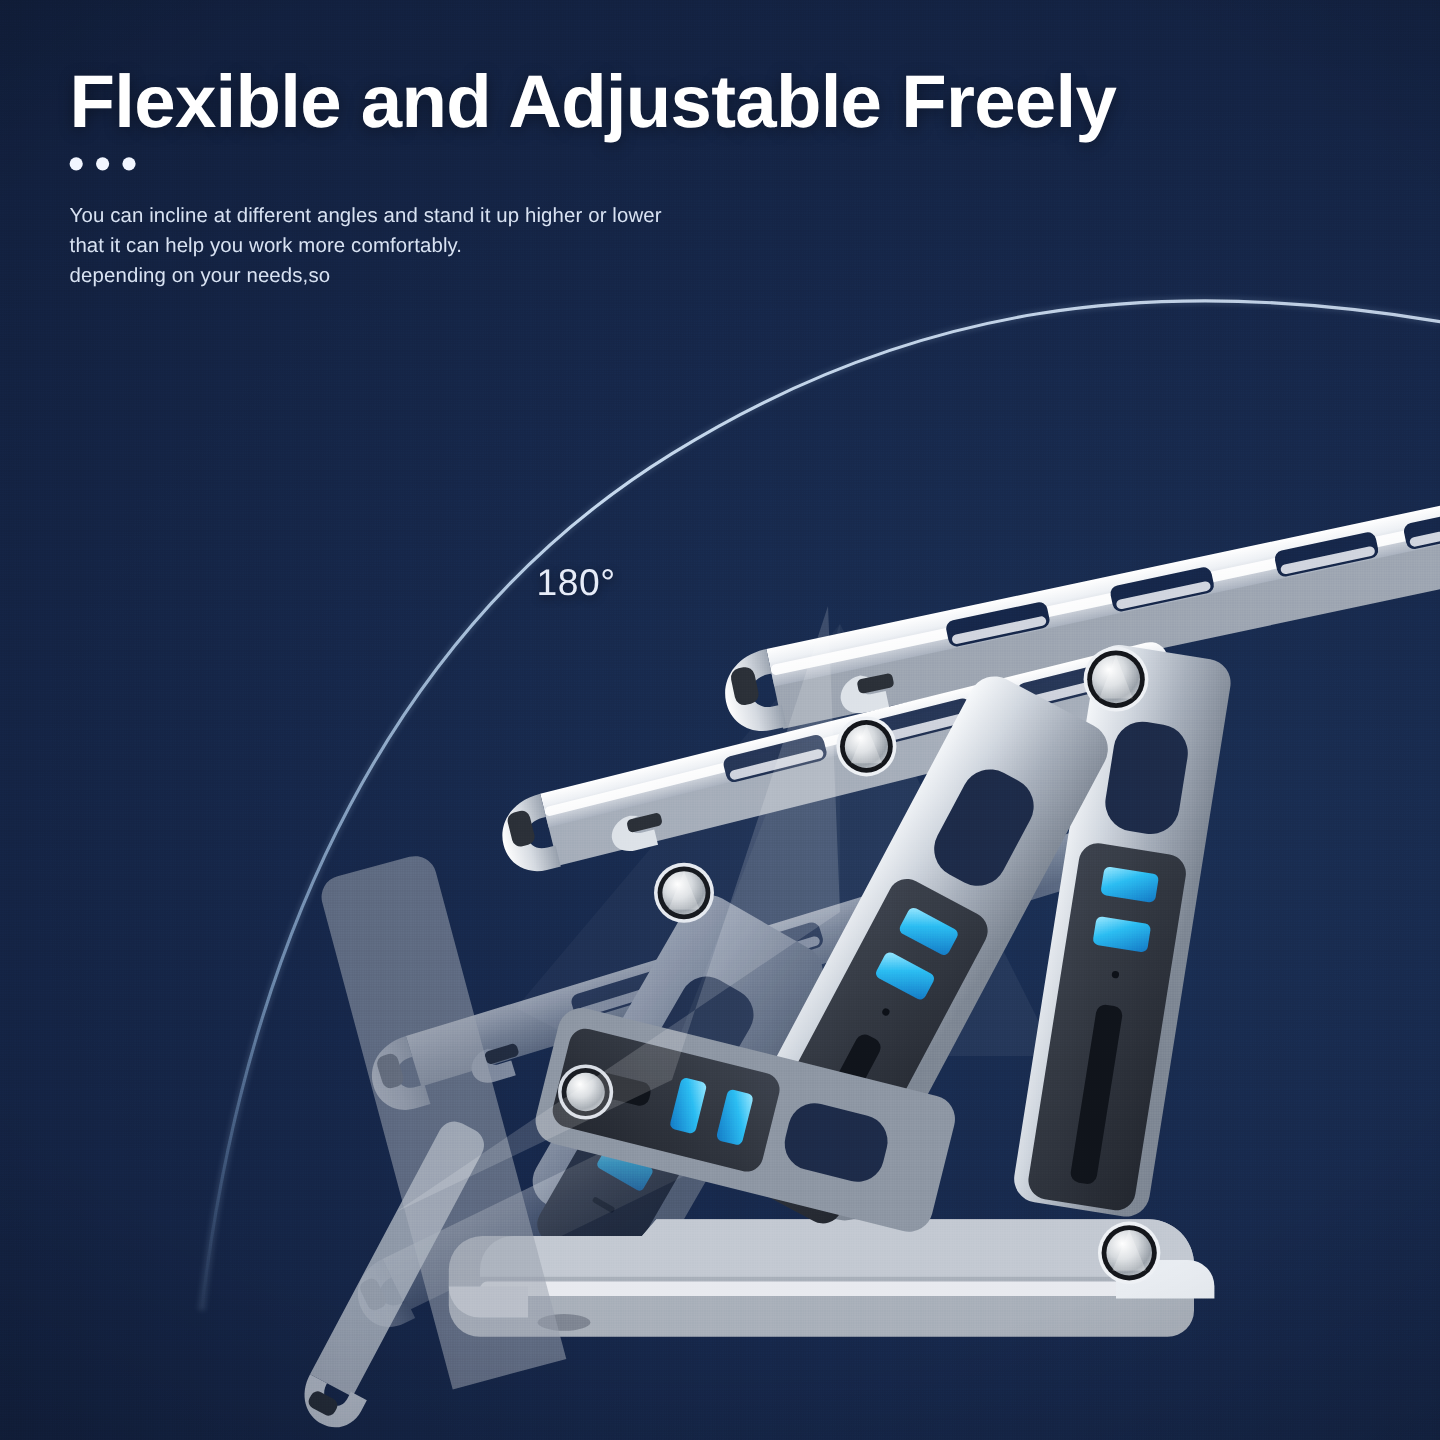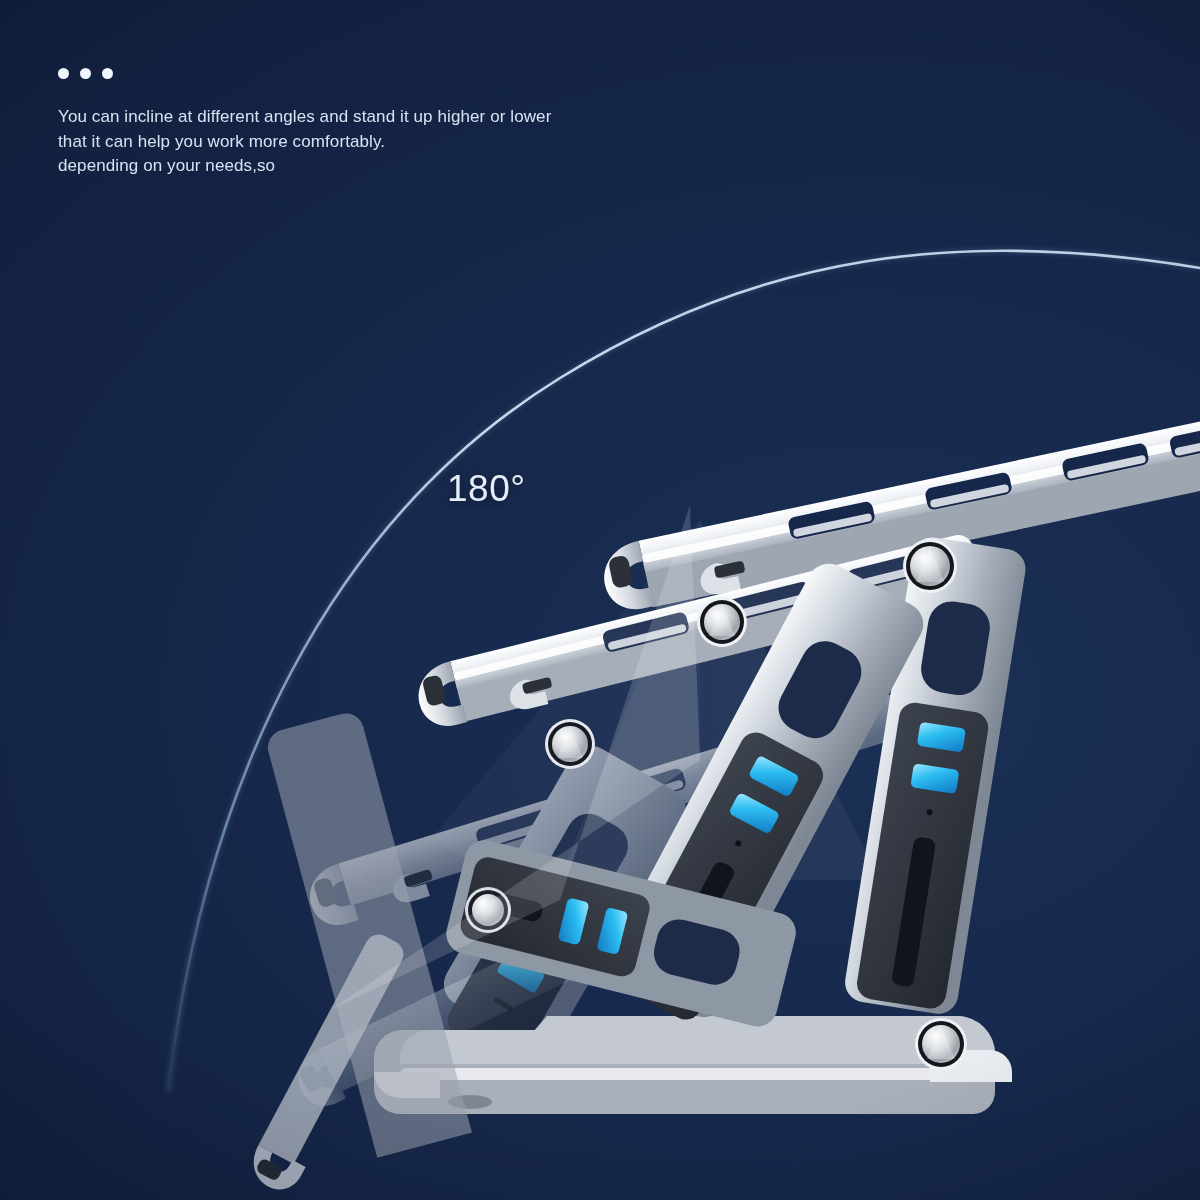--- a/index.html
+++ b/index.html
@@ -37,21 +37,21 @@
   .dots{margin-top:14px;display:flex;gap:11px;}
   .dots i{width:11px;height:11px;border-radius:50%;background:#f2f6ff;display:block;}
   .body{
     margin-top:26px;font-size:17px;line-height:1.45;color:#d8e2f2;
     font-weight:400;letter-spacing:.1px;
   }
   .body div{white-space:nowrap;}
 
   .ang{
     position:absolute;left:447px;top:468px;
-    font-size:37px;color:#e6ecf8;letter-spacing:.5px;
+    font-size:31px;color:#e6ecf8;letter-spacing:.5px;
     text-shadow:0 2px 8px rgba(0,0,0,.4);
   }
 
   svg.layer{position:absolute;left:0;top:0;width:1200px;height:1200px;}
 </style>
 </head>
 <body>
 
 <div id="stage">
 
@@ -302,20 +302,21 @@
 
     <g opacity=".16">
       <path d="M690 505 L560 900 L330 1010 L700 760 Z" fill="#ffffff"></path>
     </g>
   </svg>
 
   <div id="grain"></div>
   <div id="vig"></div>
 
   <div class="head">
+    <div class="title">Flexible and Adjustable Freely</div>
     <div class="dots">
       <i></i>
       <i></i>
       <i></i>
     </div>
     <div class="body">
       <div>You can incline at different angles and stand it up higher or lower</div>
       <div>that it can help you work more comfortably.</div>
       <div>depending on your needs,so</div>
     </div>

